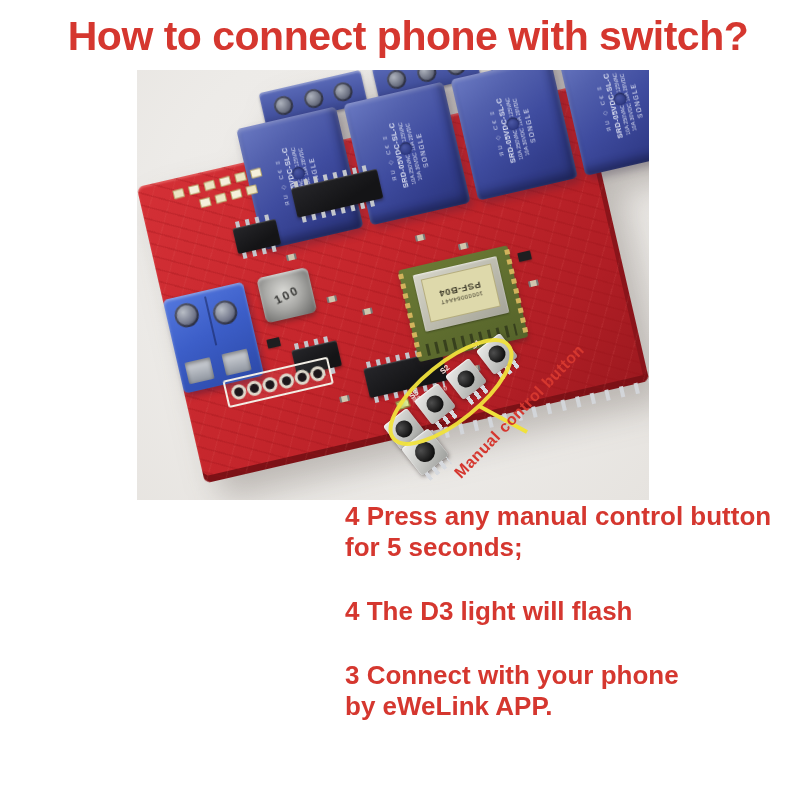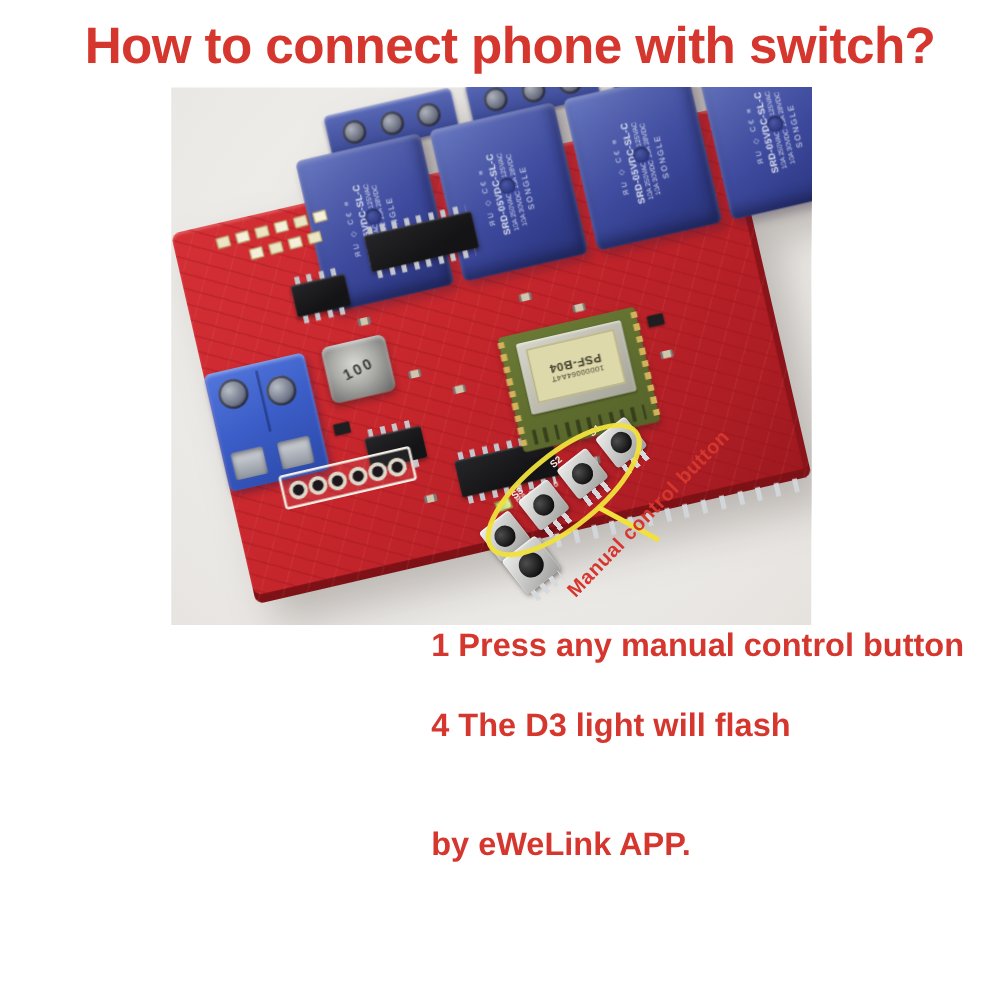--- a/index.html
+++ b/index.html
@@ -309,24 +309,25 @@
 
     <svg class="ann-svg" width="512" height="430">
       <ellipse cx="314" cy="322" rx="29" ry="74" transform="rotate(51 314 322)" fill="none" stroke="#f0e13c" stroke-width="4" opacity="0.95"></ellipse>
       <line x1="342" y1="336" x2="390" y2="362" stroke="#f0e13c" stroke-width="4"></line>
     </svg>
     <div class="ann-text">Manual control button</div>
   </div>
 
   <div class="instructions">
     <p class="step">
-      <span>1 Press any manual control button</span><br>
+      <span>4 Press any manual control button</span><br>
+      <span>for 5 seconds;</span>
     </p>
     <p class="step">
       <span>4 The D3 light will flash</span><br>
     </p>
     <p class="step">
-      <br>
+      <span>3 Connect with your phone</span><br>
       <span>by eWeLink APP.</span>
     </p>
   </div>
 
 </div>
 
 </body></html>

